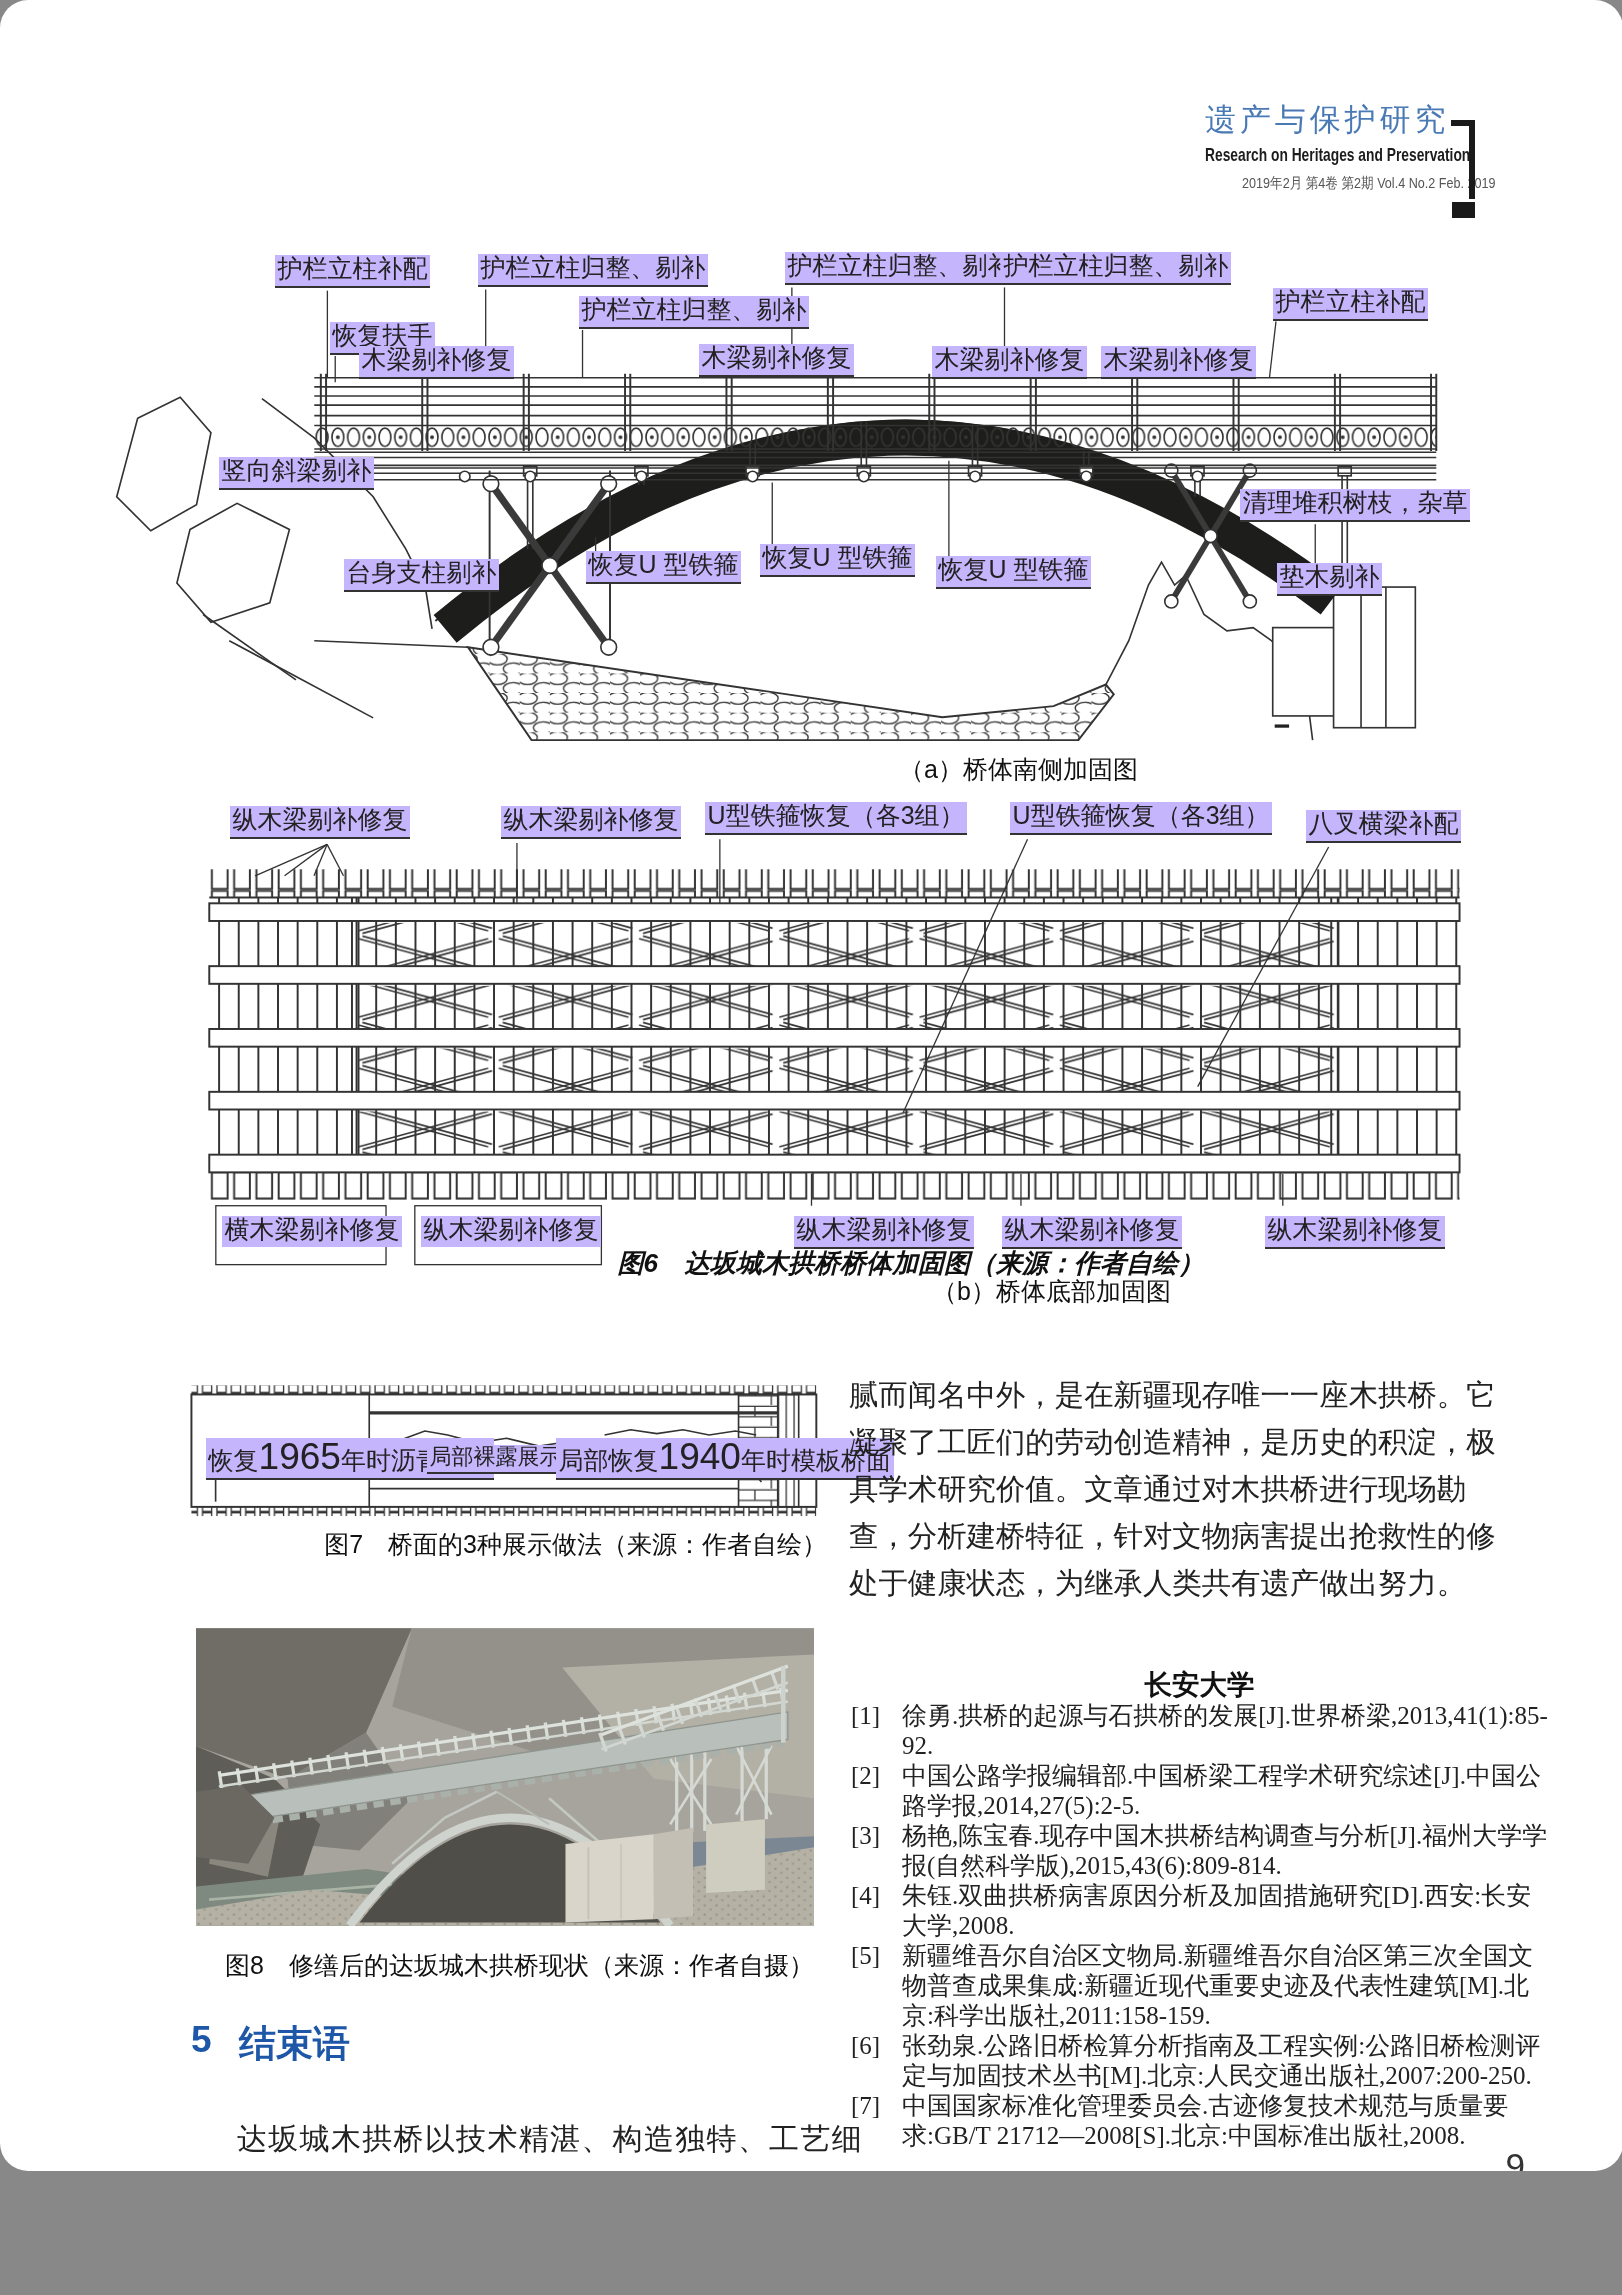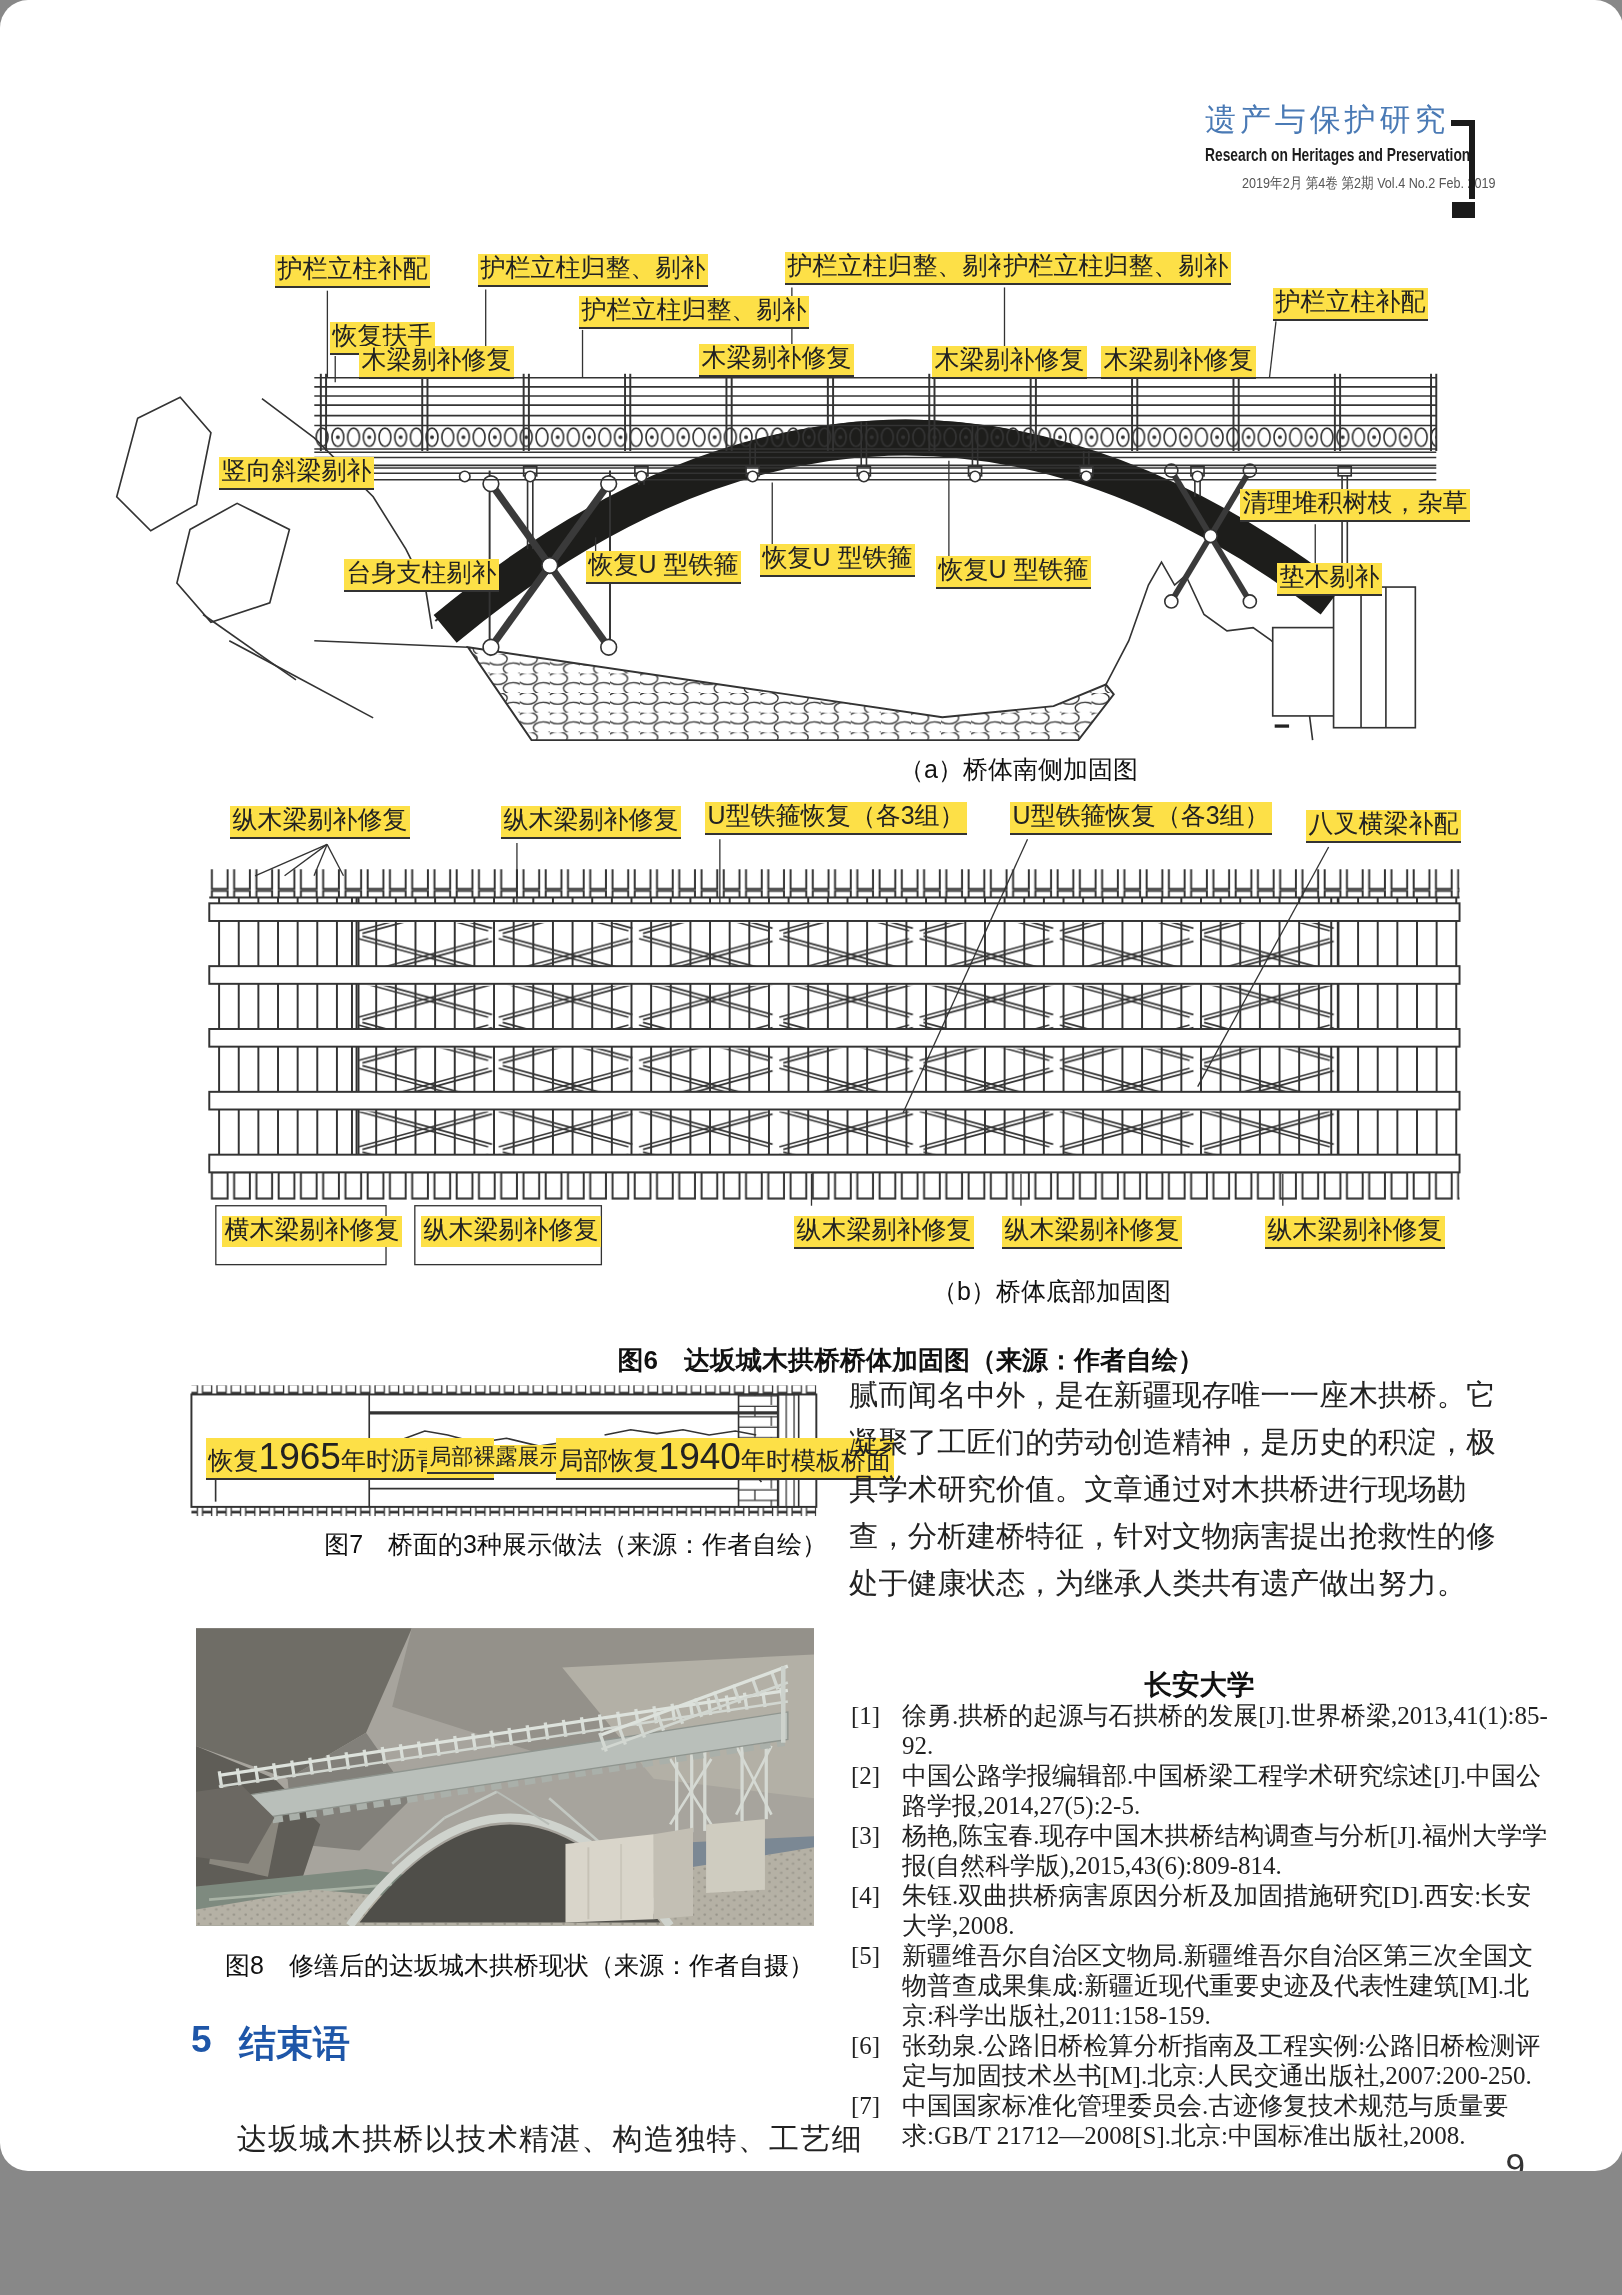--- a/index.html
+++ b/index.html
@@ -5,21 +5,21 @@
   html,body{margin:0;padding:0;background:#888;}
   #page{position:relative;width:1623px;height:2171px;background:#ffffff;overflow:hidden;
         font-family:"Liberation Sans",sans-serif;color:#1f1f1f;border-radius:28px;}
   .abs{position:absolute;}
   
   .jtitle-cn{font-size:31px;letter-spacing:3.9px;color:#4a7ab5;white-space:nowrap;}
   .jtitle-en{font-size:17.7px;font-weight:bold;color:#1c1c1c;white-space:nowrap;transform:scaleX(.78);transform-origin:left top;}
   .jissue{font-size:15px;color:#555;white-space:nowrap;transform:scaleX(.84);transform-origin:left top;}
   .bracket-part{background:#1a1a1a;}
   
-  .dlabel{font-size:25px;color:#222;white-space:nowrap;background:#fde047;line-height:1.1;
+  .dlabel{font-size:25px;color:#222;white-space:nowrap;background:#c4b5fd;line-height:1.1;
           border-bottom:2px solid #333;padding:0 2.6px 3.3px 2.6px;}
   .dlabel.noline{border-bottom:none;}
   .fig-cap{font-size:25px;color:#111;text-align:right;white-space:nowrap;}
   .fig-cap.main{font-weight:bold;font-size:26px;}
   .bignum{font-size:37px;line-height:1;}
   
   .bodyline{font-size:29.4px;line-height:47px;color:#222;white-space:nowrap;font-family:"Liberation Serif",serif;}
   .refs-head{font-size:27.5px;font-weight:bold;text-align:center;color:#111;}
   .ref{display:flex;align-items:flex-start;font-size:25px;line-height:30px;color:#222;font-family:"Liberation Serif",serif;}
   .ref-num{flex:0 0 51px;}
@@ -301,21 +301,21 @@
   <span class="abs dlabel" style="left:1010px;top:802px;">U型铁箍恢复（各3组）</span>
   <span class="abs dlabel" style="left:1306px;top:810px;">八叉横梁补配</span>
 
   <span class="abs dlabel noline" style="left:222px;top:1216px;">横木梁剔补修复</span>
   <span class="abs dlabel noline" style="left:421px;top:1216px;">纵木梁剔补修复</span>
   <span class="abs dlabel" style="left:794px;top:1216px;">纵木梁剔补修复</span>
   <span class="abs dlabel" style="left:1002px;top:1216px;">纵木梁剔补修复</span>
   <span class="abs dlabel" style="left:1265px;top:1216px;">纵木梁剔补修复</span>
 
   <div class="abs fig-cap" style="left:517px;top:1275px;width:654px;">（b）桥体底部加固图</div>
-  <div class="abs fig-cap main" style="left:484px;top:1343px;width:720px;">图6　达坂城木拱桥桥体加固图（来源：作者自绘）</div>
+  <div class="abs fig-cap main" style="left:484px;top:1246px;width:720px;font-style:italic;">图6　达坂城木拱桥桥体加固图（来源：作者自绘）</div>
 
   <svg class="abs" style="left:186px;top:1384px;" width="641" height="134" viewBox="0 0 980 205">
     <defs>
       <pattern id="teeth7" patternUnits="userSpaceOnUse" width="22" height="14">
         <rect x="3" y="1" width="14" height="12" fill="#fff" stroke="#333" stroke-width="2"></rect>
       </pattern>
       <pattern id="bricks7" patternUnits="userSpaceOnUse" width="60" height="32">
         <line x1="0" y1="2" x2="60" y2="2" stroke="#333" stroke-width="2"></line>
         <line x1="0" y1="18" x2="60" y2="18" stroke="#333" stroke-width="2"></line>
         <line x1="30" y1="2" x2="30" y2="18" stroke="#333" stroke-width="2"></line>

